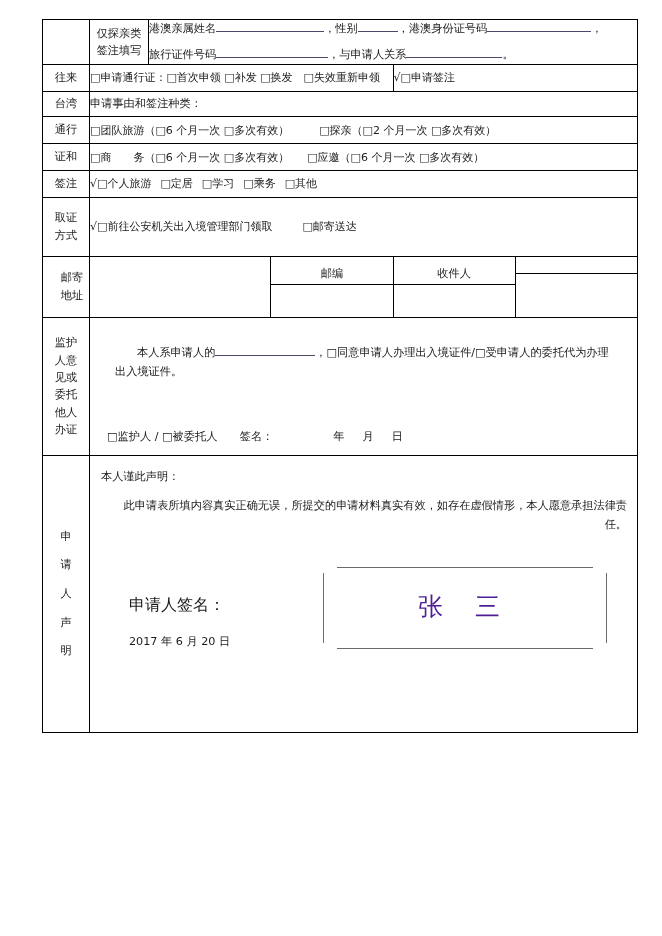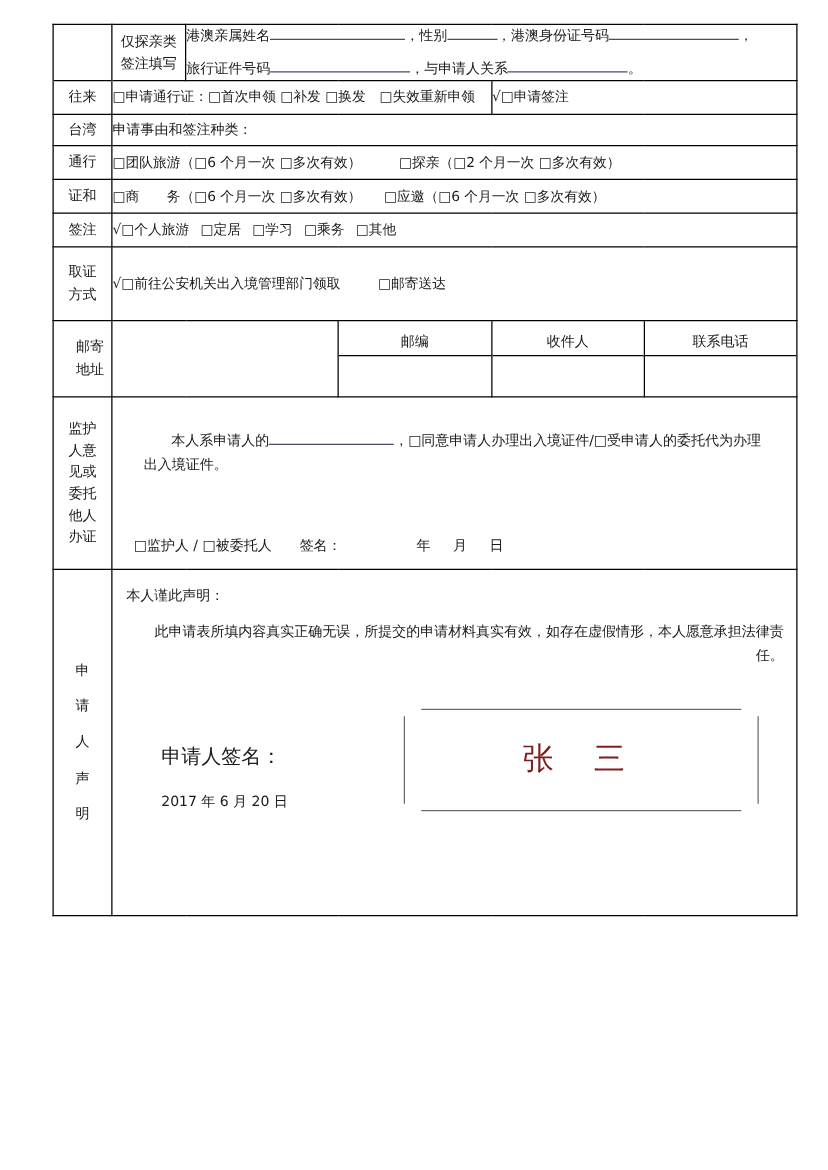--- a/index.html
+++ b/index.html
@@ -142,21 +142,21 @@
   .sig-box .edge-l { left: 0; }
   .sig-box .edge-r { right: 0; }
   .sig-name {
     position: absolute;
     left: 0; right: 0;
     top: 50%;
     transform: translateY(-52%);
     text-align: center;
     font-size: 25px;
     letter-spacing: 12px;
-    color: #7f1d1d;
+    color: #4c1d95;
     font-family: "DejaVu Sans", sans-serif;
   }
 
   .guard-body { padding: 9px 8px 10px 9px; }
   .guard-p { margin: 16px; text-indent: 22px; line-height: 1.75; }
   .guard-sign { margin-top: 46px; padding-left: 8px; white-space: nowrap; }
 </style>
 </head>
 <body>
 
@@ -266,23 +266,20 @@
                 </tr>
         <tr>
                   <td class="blankcell" style="border-bottom:none;border-left:none;border-right:none;"></td>
                 </tr>
       </tbody>
             </table>
     </td>
     <td style="width:104px;padding:0;">
       <table class="subtable">
         <tbody>
-                <tr>
-                  <td style="border-top:none;border-left:none;border-right:none;">联系电话</td>
-                </tr>
         <tr>
                   <td class="blankcell" style="border-bottom:none;border-left:none;border-right:none;"></td>
                 </tr>
       </tbody>
             </table>
     </td>
   </tr>
 
   <tr>
     <td class="vlabel" style="height:118px;">

